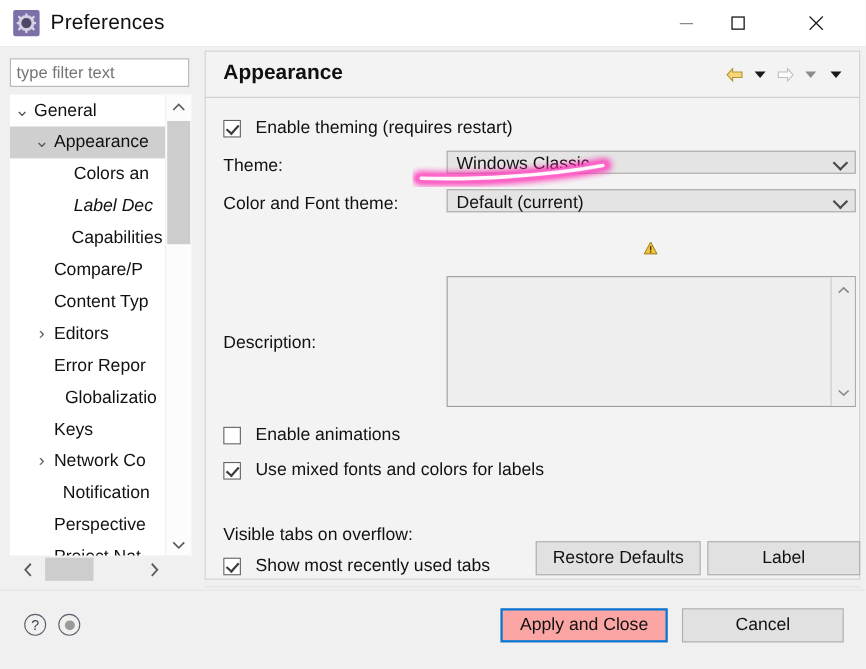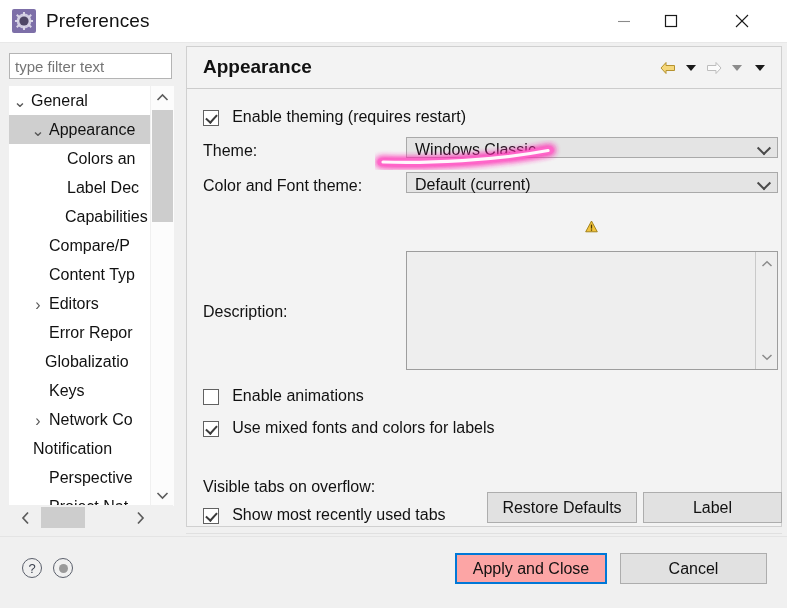--- a/index.html
+++ b/index.html
@@ -377,30 +377,30 @@
     </div>
   </div>
 
   <input class="filter-input" type="text" placeholder="type filter text" style="">
 
   <div class="tree-wrap">
     <div class="tree-list" id="tree-list">
         <div class="tree-item" style="padding-left: 4px;"><span class="tw" style="font-size: 16px; line-height: 10px;">⌄</span><span style="margin-left: 4px;">General</span></div>
         <div class="tree-item sel" style="padding-left: 22px;"><span class="tw" style="font-size: 16px; line-height: 10px;">⌄</span><span style="margin-left: 4px;">Appearance</span></div>
         <div class="tree-item" style="padding-left: 40px;"><span class="tw empty">&nbsp;</span><span style="margin-left: 4px;">Colors an</span></div>
-        <div class="tree-item" style="padding-left: 40px;"><span class="tw empty">&nbsp;</span><span style="margin-left: 4px;">Label Dec</span></div>
+        <div class="tree-item" style="padding-left: 40px;"><span class="tw empty">&nbsp;</span><span style="margin-left: 4px; font-style: italic;">Label Dec</span></div>
         <div class="tree-item" style="padding-left: 38px;"><span class="tw empty">&nbsp;</span><span style="margin-left: 4px;">Capabilities</span></div>
         <div class="tree-item" style="padding-left: 22px;"><span class="tw empty">&nbsp;</span><span style="margin-left: 4px;">Compare/P</span></div>
         <div class="tree-item" style="padding-left: 22px;"><span class="tw empty">&nbsp;</span><span style="margin-left: 4px;">Content Typ</span></div>
         <div class="tree-item" style="padding-left: 22px;"><span class="tw" style="font-size: 16px;">›</span><span style="margin-left: 4px;">Editors</span></div>
         <div class="tree-item" style="padding-left: 22px;"><span class="tw empty">&nbsp;</span><span style="margin-left: 4px;">Error Repor</span></div>
-        <div class="tree-item" style="padding-left: 22px;"><span class="tw empty">&nbsp;</span><span style="margin-left: 0;">Globalizatio</span></div>
+        <div class="tree-item" style="padding-left: 22px;"><span class="tw empty">&nbsp;</span><span style="margin-left: 14px;">Globalizatio</span></div>
         <div class="tree-item" style="padding-left: 22px;"><span class="tw empty">&nbsp;</span><span style="margin-left: 4px;">Keys</span></div>
         <div class="tree-item" style="padding-left: 22px;"><span class="tw" style="font-size: 16px;">›</span><span style="margin-left: 4px;">Network Co</span></div>
-        <div class="tree-item" style="padding-left: 6px;"><span class="tw empty">&nbsp;</span><span style="margin-left: 4px;">Notification</span></div>
+        <div class="tree-item" style="padding-left: 30px;"><span class="tw empty">&nbsp;</span><span style="margin-left: 4px;">Notification</span></div>
         <div class="tree-item" style="padding-left: 22px;"><span class="tw empty">&nbsp;</span><span style="margin-left: 4px;">Perspective</span></div>
         <div class="tree-item" style="padding-left: 22px;"><span class="tw empty">&nbsp;</span><span style="margin-left: 4px;">Project Nat</span></div>
       </div>
   </div>
 
   <div class="tree-vsb">
     <div class="vsb-arrow vsb-up">
       <svg width="13" height="9" viewBox="0 0 13 9">
           <polyline points="1.5,7 6.5,2 11.5,7" fill="none" stroke="#5c5c5c" stroke-width="1.6"></polyline>
         </svg>

